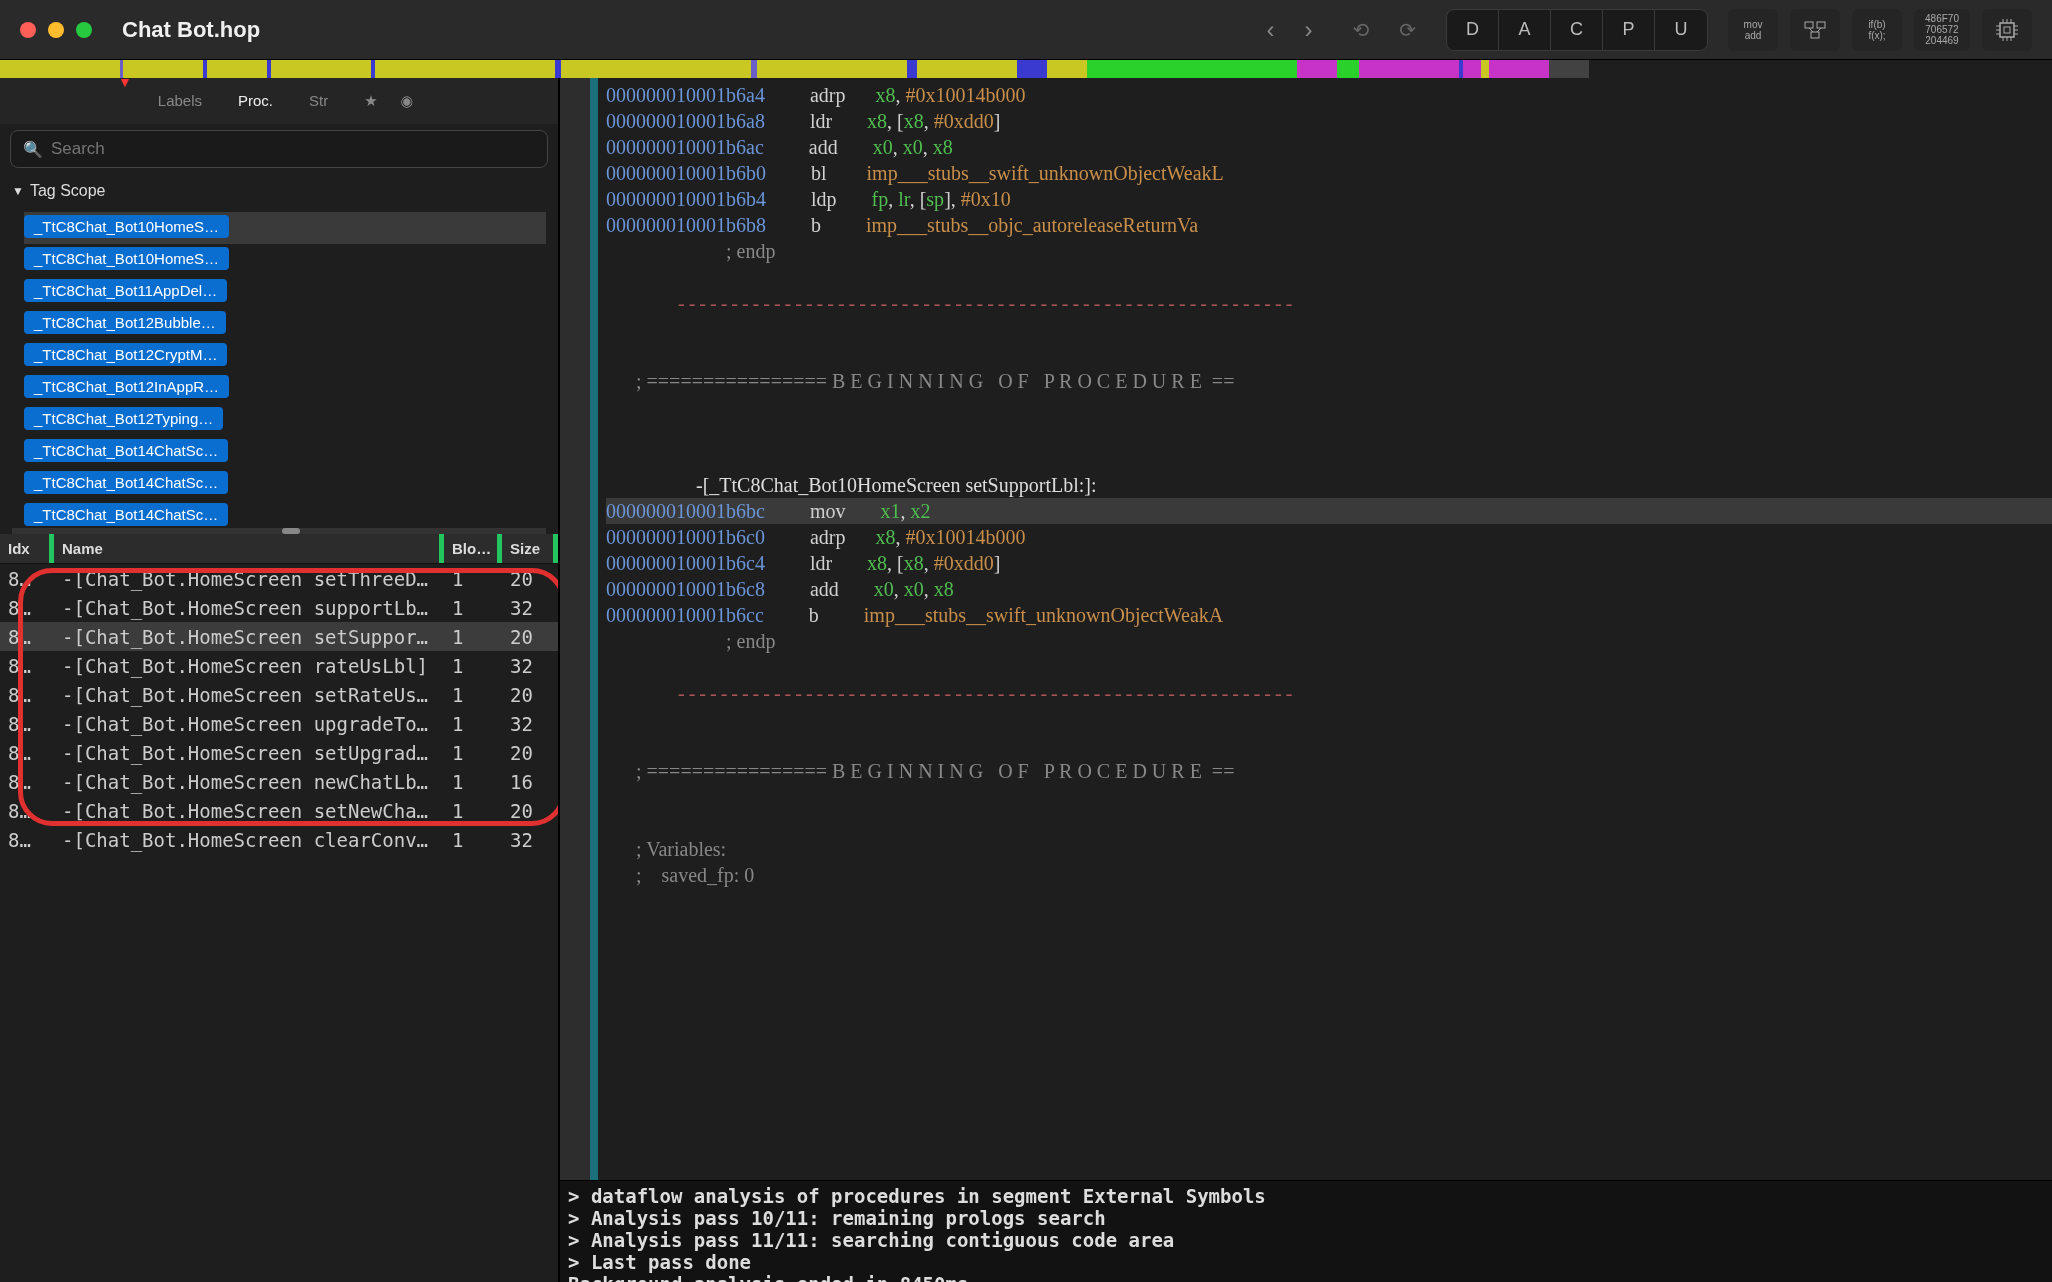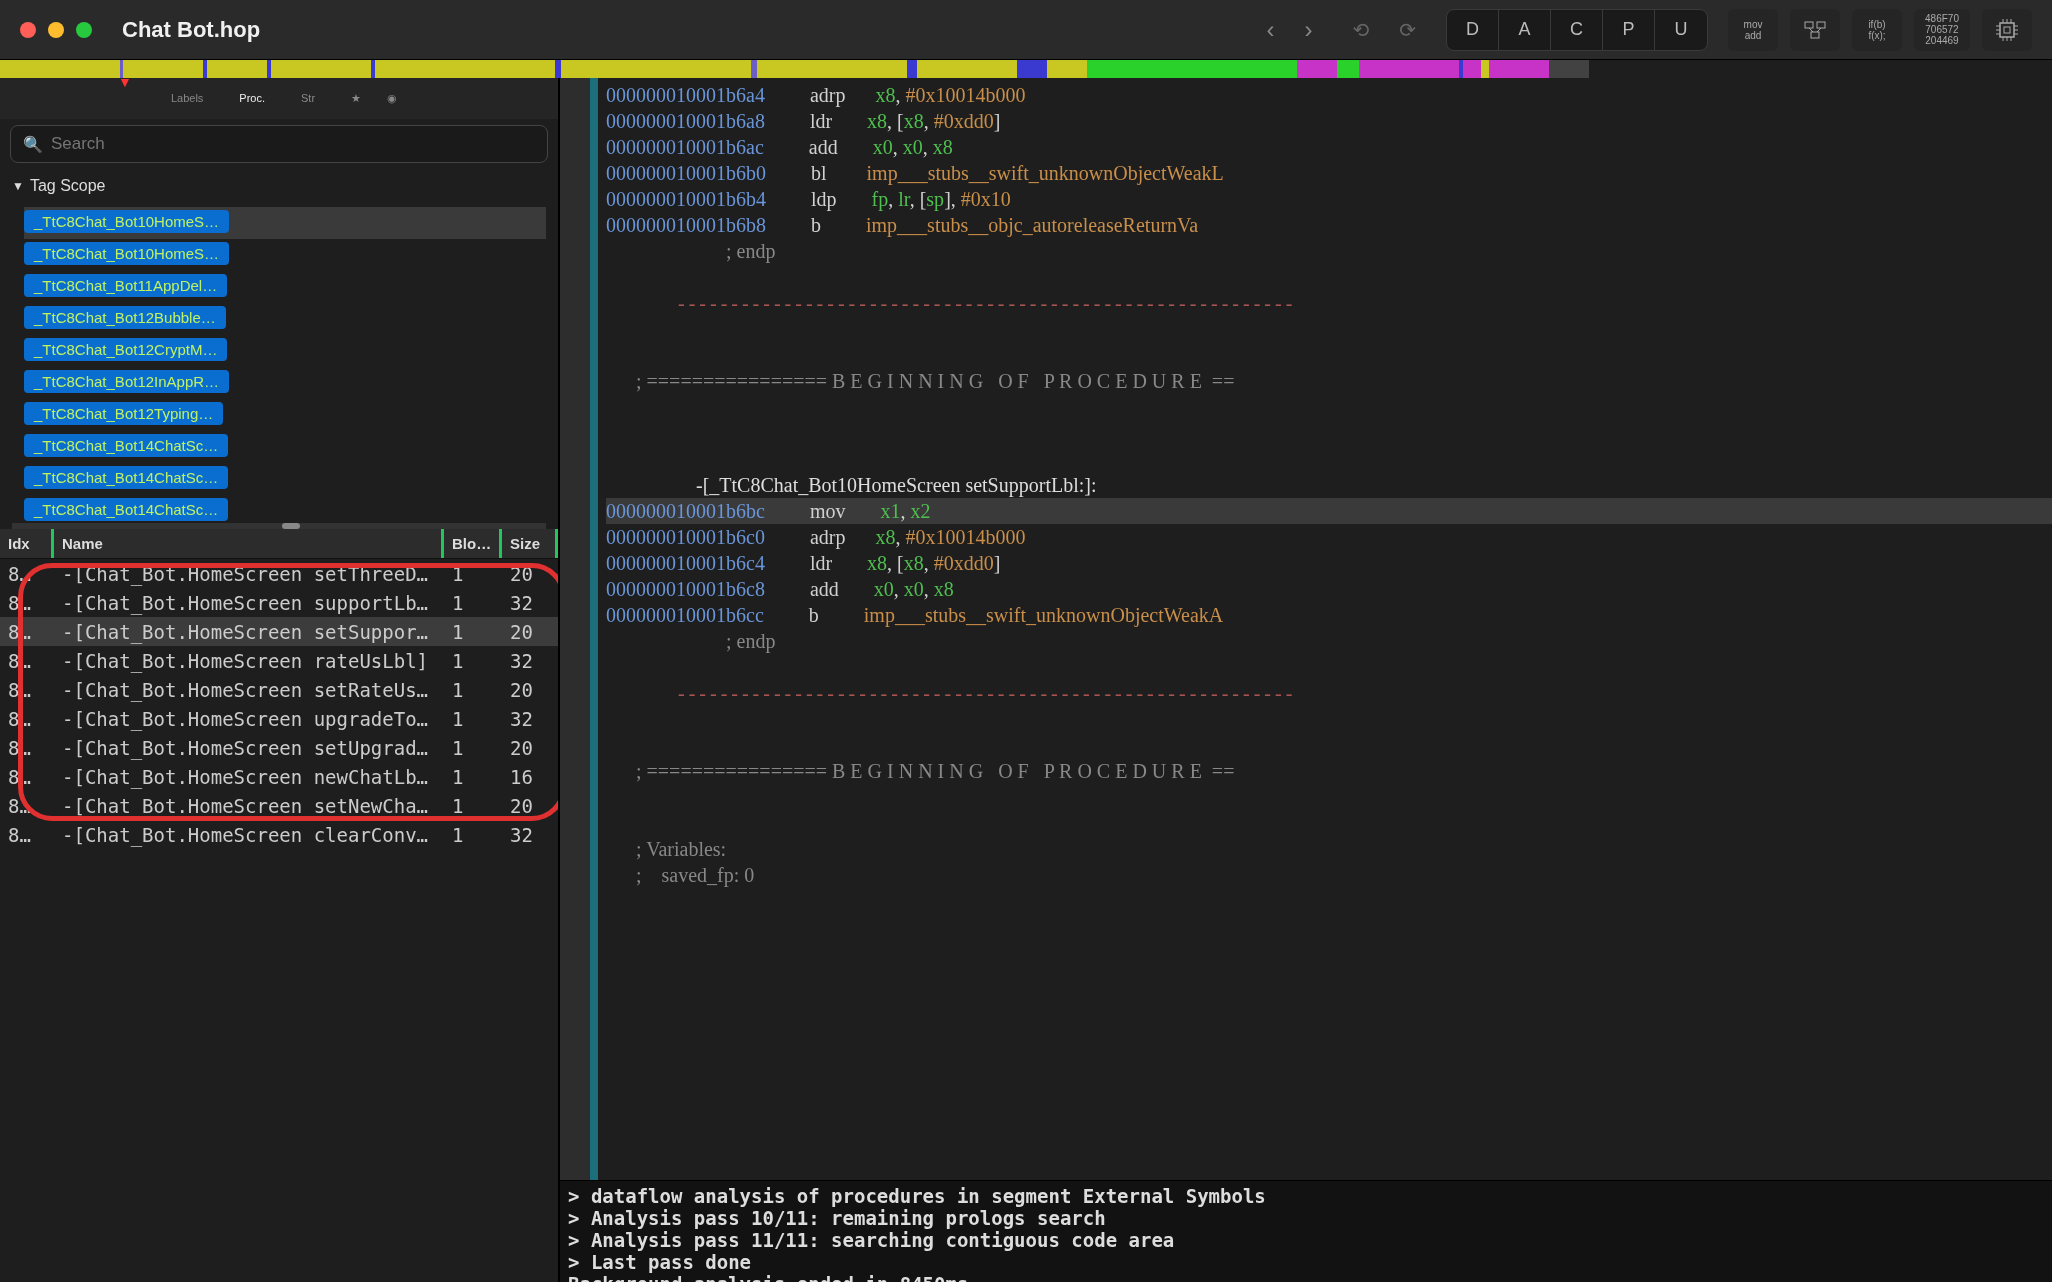--- a/index.html
+++ b/index.html
@@ -37,38 +37,38 @@
 .tool-btns { display: flex; gap: 12px; margin-left: 20px; }
 .tool-btn { width: 50px; height: 42px; background: #252525; border-radius: 6px; display: flex; flex-direction:column; align-items: center; justify-content: center; color: #aaa; font-size: 10px; line-height:1.1;}
 .tool-btn.wide{width:56px;}
 .content { display: flex; height: calc(100% - 60px); }
 .colorbar { height: 18px; display: flex; }
 .cb-seg { height: 100%; }
 .left-panel { width: 560px; display:flex; flex-direction:column; border-right: 2px solid #000; }
 .left-colorbar-wrap{position:relative;}
 .dl-arrow{position:absolute;top:14px;left:118px;color:#ff3333;font-size:14px;}
 .tabs-row { display:flex; justify-content:center; gap: 0; padding: 8px 0; background:#252525;}
-.tab { padding: 6px 18px; color: #888; font-size:11px;}
+.tab { padding: 6px 18px; color: #888; font-size:15px;}
 .tab.active { color: #eee; }
 .tab-icon{width:20px;text-align:center;}
 .search-wrap { padding: 6px 10px; }
 .search { width: 100%; height: 38px; background: #1a1a1a; border: 1px solid #444; border-radius: 8px; display:flex; align-items:center; padding:0 12px; gap:8px;}
 .search-icon{color:#888;font-size:16px;}
 .search input { background:transparent; border:none; color:#ddd; font-size:17px; flex:1; outline:none;}
 .tag-scope { padding: 8px 12px; font-size:16px; color:#ddd; display:flex; align-items:center; gap:6px;}
 .disclosure{font-size:12px;}
 .tags-list { flex:0 0 auto; padding: 4px 12px 8px 24px; max-height:320px; overflow:hidden;}
-.tag-pill { display:inline-block; background:#0a6ed1; color:#bef264; padding:3px 10px; border-radius:4px; margin:3px 0; font-size:15px; max-width:210px; white-space:nowrap; overflow:hidden; text-overflow:ellipsis;}
+.tag-pill { display:inline-block; background:#0a6ed1; color:#ffffff; padding:3px 10px; border-radius:4px; margin:3px 0; font-size:15px; max-width:210px; white-space:nowrap; overflow:hidden; text-overflow:ellipsis;}
 .tag-row{background:transparent;}
 .tag-row.sel{background:#3a3a3a;}
 .tags-scrollbar{height:6px;background:#333;margin:0 12px;position:relative;}
 .tags-thumb{position:absolute;left:270px;width:18px;height:6px;background:#888;border-radius:3px;}
 .proc-table { flex:1; overflow:hidden; position:relative;}
 .proc-header { display:flex; background:#2c2c2c; border-bottom:1px solid #111; font-size:15px; font-weight:600; color:#ddd;}
-.proc-header > div { padding:6px 8px; border-right:3px solid #22c55e;}
+.proc-header > div { padding:6px 8px; border-right:5px solid #22c55e;}
 .col-idx{width:54px;} .col-name{flex:1;} .col-blo{width:58px;} .col-size{width:56px;}
 .proc-rows{font-family:"SF Mono",Menlo,monospace;font-size:19px;}
 .proc-row{display:flex;color:#ccc;height:29px;align-items:center;}
 .proc-row.sel{background:#3c3c3c;}
 .proc-row > div{padding:2px 8px;white-space:nowrap;overflow:hidden;text-overflow:ellipsis;}
 .annotation-circle{position:absolute;left:18px;top:34px;width:548px;height:258px;border:5px solid #e03030;border-radius:34px;pointer-events:none;}
 .right-panel{flex:1;display:flex;flex-direction:column;overflow:hidden;}
 .asm-area{flex:1;overflow:hidden;position:relative;background:#1e1e1e;}
 .asm-gutter{position:absolute;left:0;top:0;width:30px;height:100%;background:#2d2d2d;}
 .asm-gutter-cyan{position:absolute;left:30px;top:0;width:8px;height:100%;background:#1b6f7a;}

